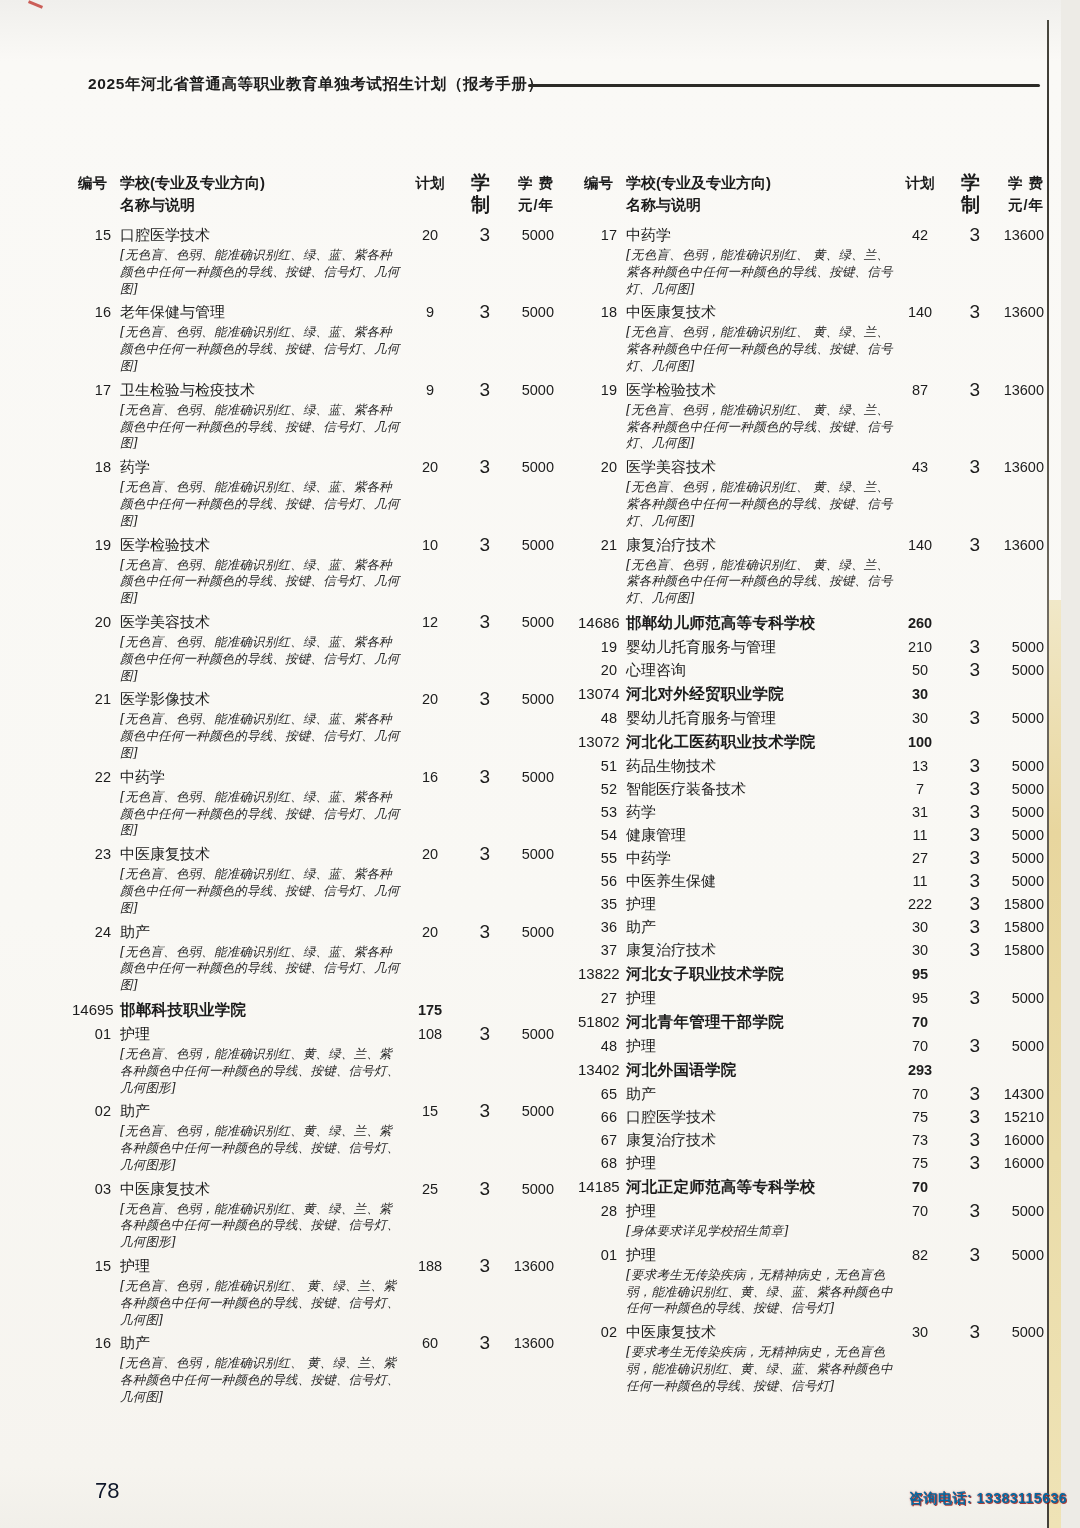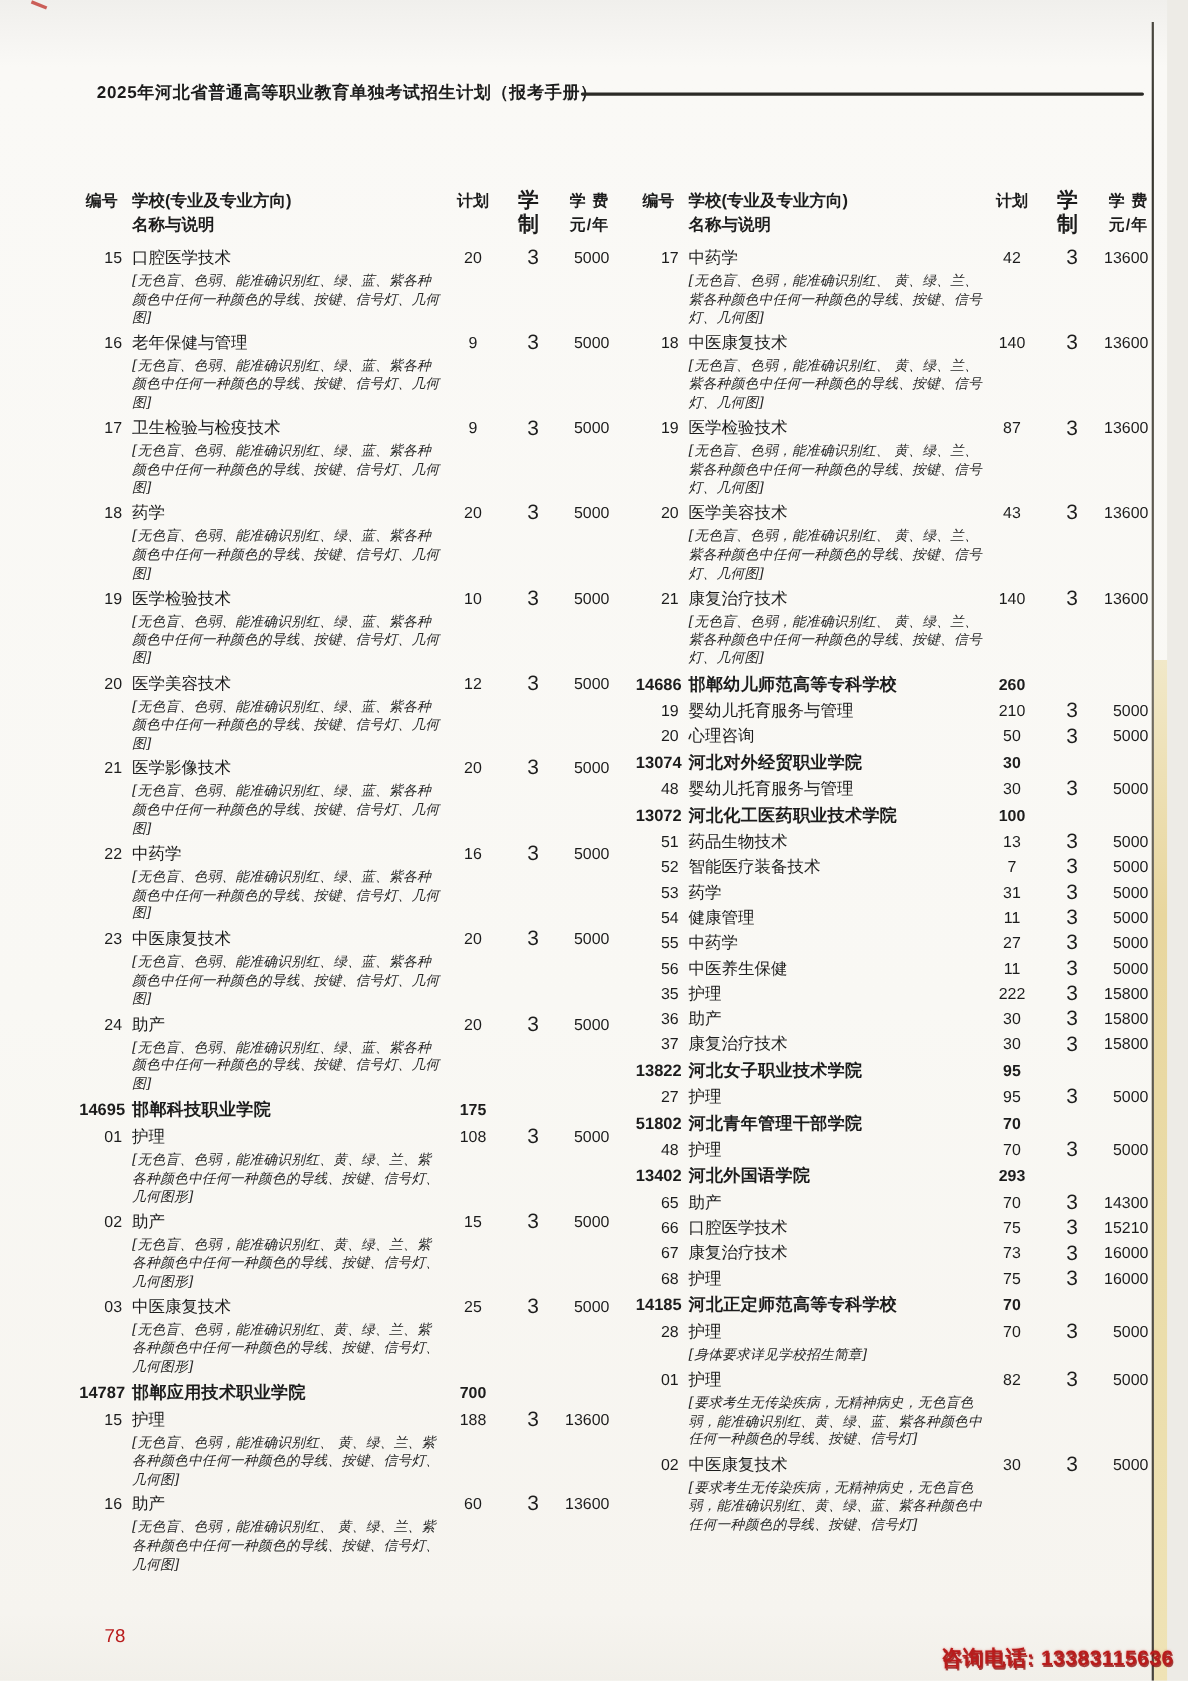--- a/index.html
+++ b/index.html
@@ -29,29 +29,29 @@
   .c-name{flex:1;min-width:0;font-size:15px;line-height:22px}
   .c-plan{flex:none;width:52px;text-align:center;font-size:14.5px;line-height:22px}
   .c-dur{flex:none;width:34px;text-align:right;font-size:19px;line-height:22px}
   .c-fee{flex:none;width:64px;text-align:right;font-size:14.5px;line-height:22px}
 
   .thead{font-weight:600;margin-bottom:8px}
   .thead .c-code{text-align:center;padding-left:2px}
   .thead .c-fee{letter-spacing:1px}
 
   .school-row{margin:2px 0 2px}
-  .school-row .c-code{text-align:right;font-weight:700;font-size:15px;padding-right:12px}
+  .school-row .c-code{text-align:right;font-weight:400;font-size:15px;padding-right:12px}
   .school-row .c-name{font-weight:700;font-size:15.5px;letter-spacing:.3px}
   .school-row .c-plan{font-weight:700}
 
   .note{font-size:12.5px;line-height:16.8px;font-family:"DejaVu Serif","Liberation Serif",serif;
     font-style:italic;color:#262626;margin:1px 0 3px;letter-spacing:.2px}
 
-  .page-num{position:absolute;left:95px;top:1478px;font-size:17px;color:#b91c1c}
-  .watermark{position:absolute;right:13px;bottom:7px;font-size:19px;font-weight:700;color:#b91c1c;
+  .page-num{position:absolute;left:95px;top:1478px;font-size:22px;color:#0f172a}
+  .watermark{position:absolute;right:13px;bottom:20px;font-size:14px;font-weight:700;color:#0369a1;
     letter-spacing:.5px;text-shadow:1px 1px 0 rgba(140,10,8,.75),0 0 2px rgba(206,21,16,.55)}
 </style>
 </head>
 <body>
 
 <div class="red-tick"></div>
 
 <div class="page-title">2025年河北省普通高等职业教育单独考试招生计划（报考手册）</div>
 <div class="title-rule"></div>
 
@@ -206,29 +206,20 @@
       <div class="trow major-row">
         <div class="c-code">03</div>
         <div class="c-name">
           <div class="nm">中医康复技术</div>
           <div class="note">[无色盲、色弱，能准确识别红、黄、绿、兰、紫各种颜色中任何一种颜色的导线、按键、信号灯、几何图形]</div>
         </div>
         <div class="c-plan">25</div>
         <div class="c-dur">3</div>
         <div class="c-fee">5000</div>
       </div>
-      <div class="trow school-row">
-        <div class="c-code">14787</div>
-        <div class="c-name">
-          <div class="nm">邯郸应用技术职业学院</div>
-        </div>
-        <div class="c-plan">700</div>
-        <div class="c-dur"></div>
-        <div class="c-fee"></div>
-      </div>
       <div class="trow major-row">
         <div class="c-code">15</div>
         <div class="c-name">
           <div class="nm">护理</div>
           <div class="note">[无色盲、色弱，能准确识别红、 黄、绿、兰、紫各种颜色中任何一种颜色的导线、按键、信号灯、几何图]</div>
         </div>
         <div class="c-plan">188</div>
         <div class="c-dur">3</div>
         <div class="c-fee">13600</div>
       </div>

